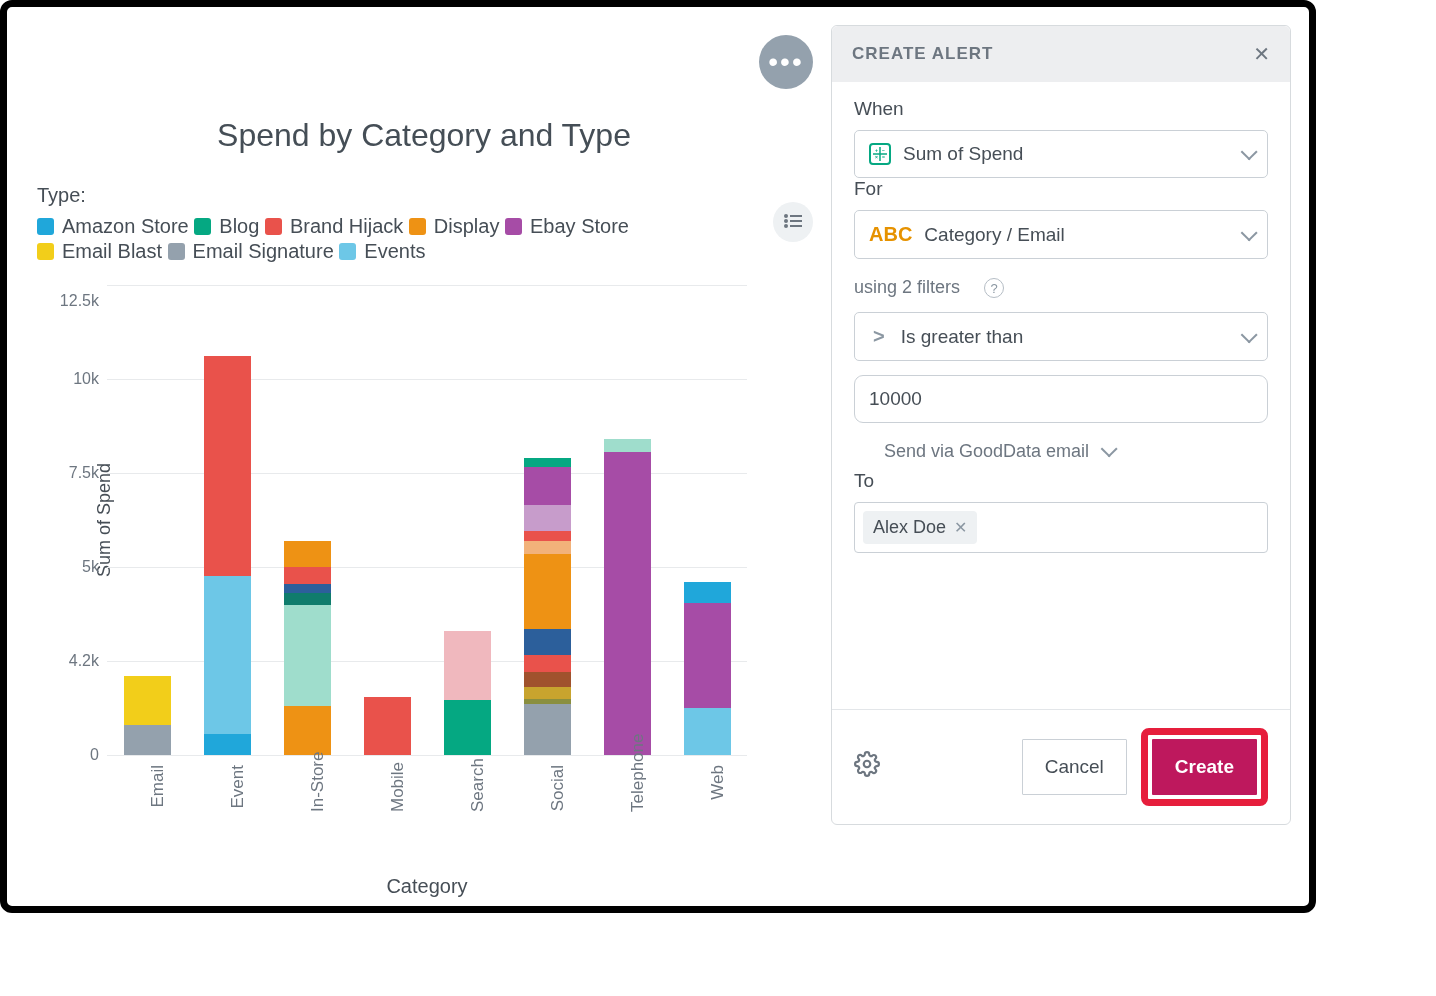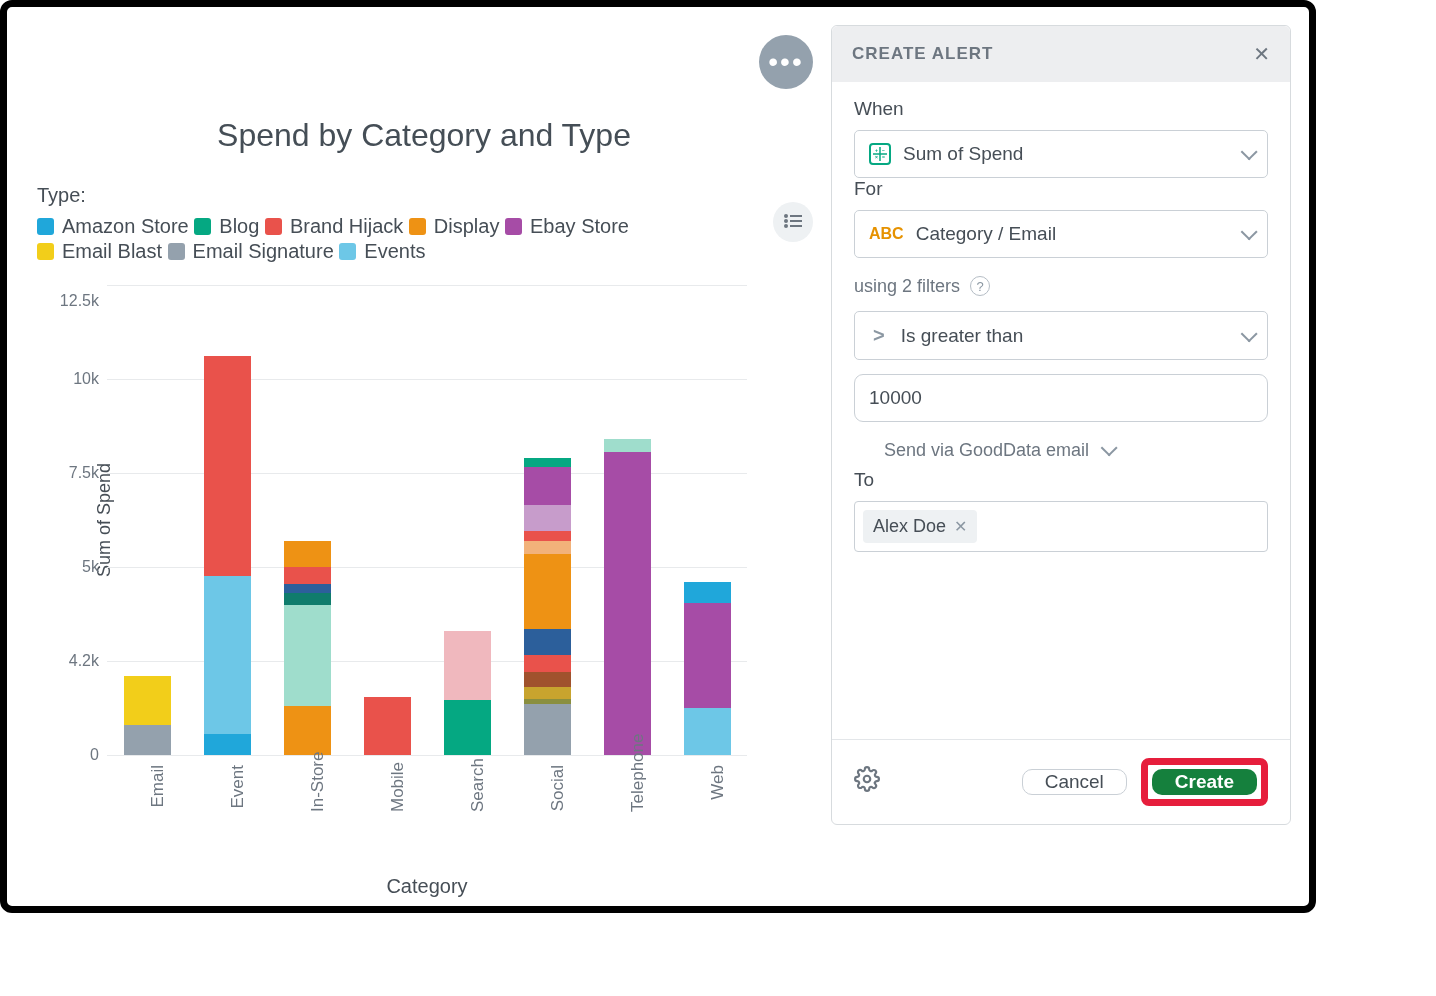--- a/index.html
+++ b/index.html
@@ -191,23 +191,23 @@
     color: #6D7680;
   }
   .metric-icon {
     width: 22px; height: 22px;
     border: 2px solid #05A882;
     border-radius: 4px;
     color: #05A882;
     font-size: 11px; font-weight: 700;
     display: flex; align-items: center; justify-content: center;
   }
-  .abc-icon { color: #E69200; font-weight: 700; font-size: 16px; }
+  .abc-icon { color: #E69200; font-weight: 700; font-size: 20px; }
   .gt-icon { color: #8B97A2; font-weight: 700; font-size: 20px; padding: 0 4px; }
-  .filters-line { color: #6D7680; font-size: 18px; margin: 18px 0 14px 0; display: flex; align-items: flex-start; gap: 10px; }
+  .filters-line { color: #6D7680; font-size: 18px; margin: 18px 0 14px 0; display: flex; align-items: flex-end; gap: 24px; }
   .help-circle {
     width: 20px; height: 20px; border: 1.5px solid #B5BDC5; color: #8B97A2;
     border-radius: 50%; display: inline-flex; align-items: center; justify-content: center;
     font-size: 13px;
   }
   .text-input {
     width: 100%;
     border: 1px solid #CAD0D6;
     border-radius: 9px;
     padding: 12px 14px;
@@ -233,31 +233,31 @@
   }
   .tag .remove { color: #8B97A2; cursor: pointer; font-size: 16px; }
   .panel-footer {
     border-top: 1px solid #E3E6E9;
     padding: 18px 22px;
     display: flex; align-items: center; gap: 14px;
   }
   .gear { color: #6D7680; font-size: 24px; }
   .spacer { flex: 1; }
   .btn {
-    padding: 1px 22px;
-    border-radius: 10px;
+    padding: 16px 22px;
+    border-radius: 1px;
     font-size: 19px;
     cursor: pointer;
     border: 1px solid transparent;
   }
   .btn-secondary {
     background: #fff; color: #464E56; border-color: #CAD0D6;
   }
   .btn-primary {
-    background: #15803d; color: #fff; font-weight: 600;
+    background: #be185d; color: #fff; font-weight: 600;
   }
   .highlight-ring {
     border: 7px solid #E61E3C;
     border-radius: 8px;
     padding: 4px;
     display: inline-block;
   }
   .chev::before { content: ""; display: inline-block; width: 10px; height: 10px; border-right: 2px solid #8B97A2; border-bottom: 2px solid #8B97A2; transform: rotate(45deg) translateY(-3px); }
 </style>
 </head>

